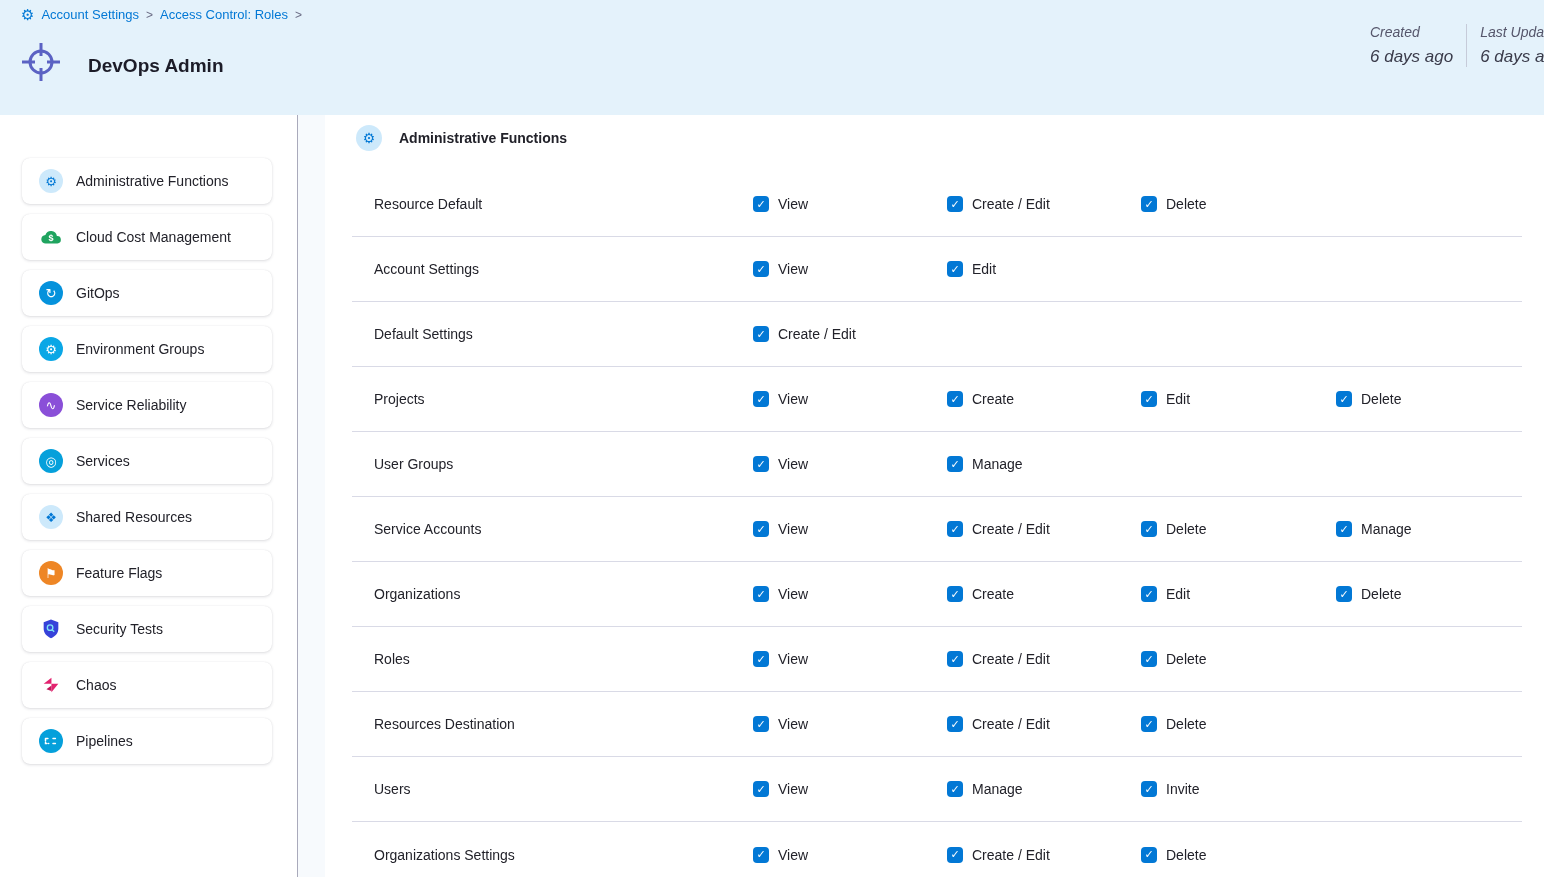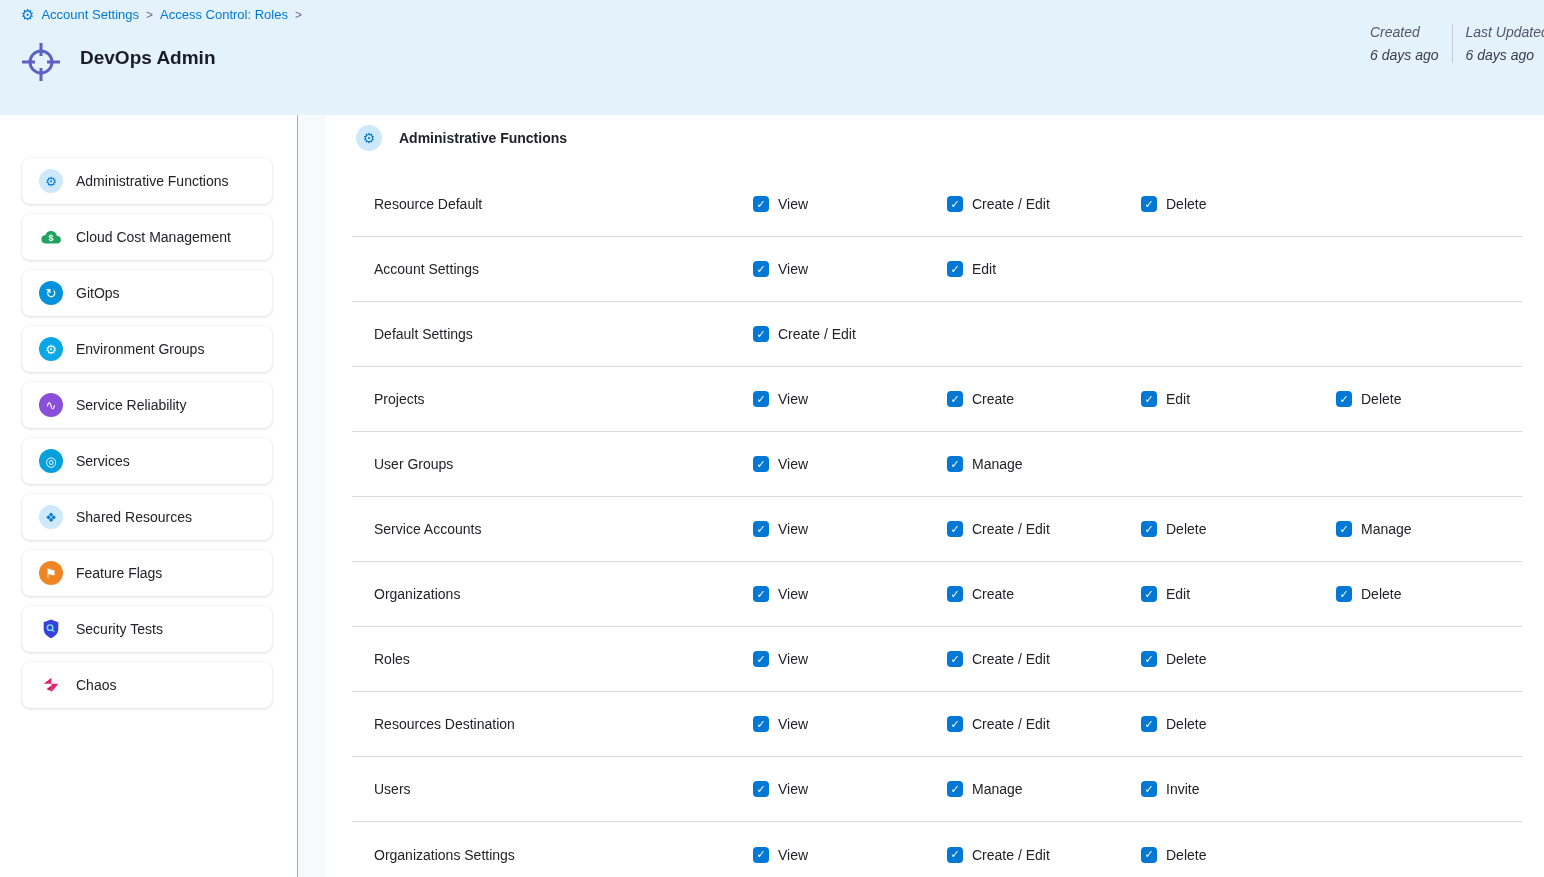--- a/index.html
+++ b/index.html
@@ -9,25 +9,25 @@
     font-family:"Liberation Sans","DejaVu Sans",sans-serif;
     background:#ffffff; color:#22222A;
   }
   
   .topbar { position:absolute; left:0; top:0; width:1544px; height:115px; background:#E4F2FB; }
   .breadcrumb { position:absolute; left:21px; top:7px; display:flex; align-items:center; gap:7px; font-size:13px; font-weight:500; }
   .bc-gear { color:#0278D5; font-size:15px; line-height:1; }
   .bc-link { color:#0278D5; cursor:pointer; text-decoration:none; }
   .bc-sep  { color:#6B6D85; font-size:12px; }
   .title-icon { position:absolute; left:18px; top:37px; width:46px; height:50px; }
-  .page-title { position:absolute; left:80px; top:47px; margin:0; font-size:19px; font-weight:600; color:#1C1C28; }
+  .page-title { position:absolute; left:80px; top:47px; margin:8px; font-size:19px; font-weight:600; color:#1C1C28; }
   .meta { position:absolute; left:1370px; top:24px; display:flex; gap:13px; }
   .meta-block { white-space:nowrap;font-style:italic; }
   .meta-label { font-size:14px; color:#55566B; margin-bottom:7px; }
-  .meta-value { font-size:14px; color:#3A3B4A; }
+  .meta-value { font-size:17px; color:#3A3B4A; }
   .meta-divider { width:1px; background:#C6CBD9; align-self:stretch; }
   
   .sidebar { position:absolute; left:0; top:115px; bottom:0; width:297px; background:#fff; padding-top:43px; }
   .side-card {
     width:250px; height:46px; margin:0 0 10px 22px; background:#fff; border-radius:8px;
     box-shadow:0 1px 3px rgba(40,41,61,.15), 0 0 1px rgba(40,41,61,.12);
     display:flex; align-items:center; gap:13px; padding-left:17px;
     font-size:14px; color:#22222A; cursor:pointer;
   }
   .icn { width:24px; height:24px; border-radius:50%; display:flex; align-items:center; justify-content:center; font-size:13px; line-height:1; flex:0 0 24px; }
@@ -136,20 +136,29 @@
       <div class="side-card">
         <span class="icn svgw">
           <svg width="22" height="22" viewBox="0 0 24 24">
       <path d="M4 10.5L12.5 4v6.5z" fill="#E3226F"></path>
       <path d="M12.5 10.5H20L12.5 20z" fill="#E3226F"></path>
       <path d="M7 16.5l5.5-4v6z" fill="#C2185B"></path>
           </svg>
         </span>
         <span>Chaos</span>
       </div>
+      <div class="side-card">
+        <span class="icn svgw">
+          <svg width="24" height="24" viewBox="0 0 24 24">
+      <circle cx="12" cy="12" r="12" fill="#05A0DB"></circle>
+      <path d="M6.5 9.5h3.2M6.5 9.5v5h3.2M14 9.5h3.5M14 14.5h3.5" fill="none" stroke="#FFFFFF" stroke-width="1.5" stroke-linecap="round" stroke-dasharray="2.4 1.6"></path>
+          </svg>
+        </span>
+        <span>Pipelines</span>
+      </div>
     </div>
 </aside>
 <div class="v-divider"></div>
 <div class="gutter"></div>
 
 <main class="main">
   <div class="section-header">
     <span class="section-icon">⚙</span>
     <h2 class="section-title">Administrative Functions</h2>
   </div>

